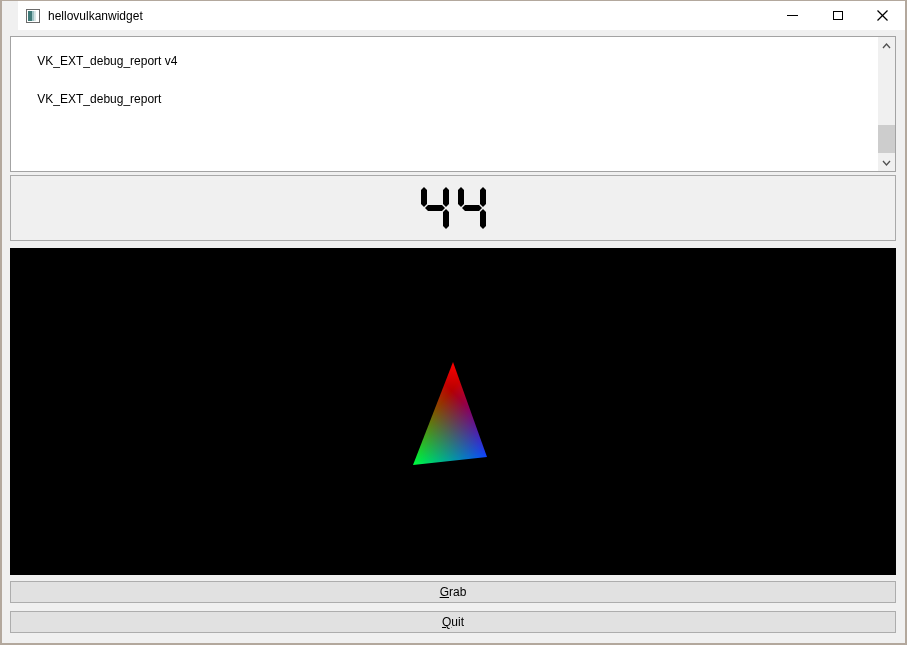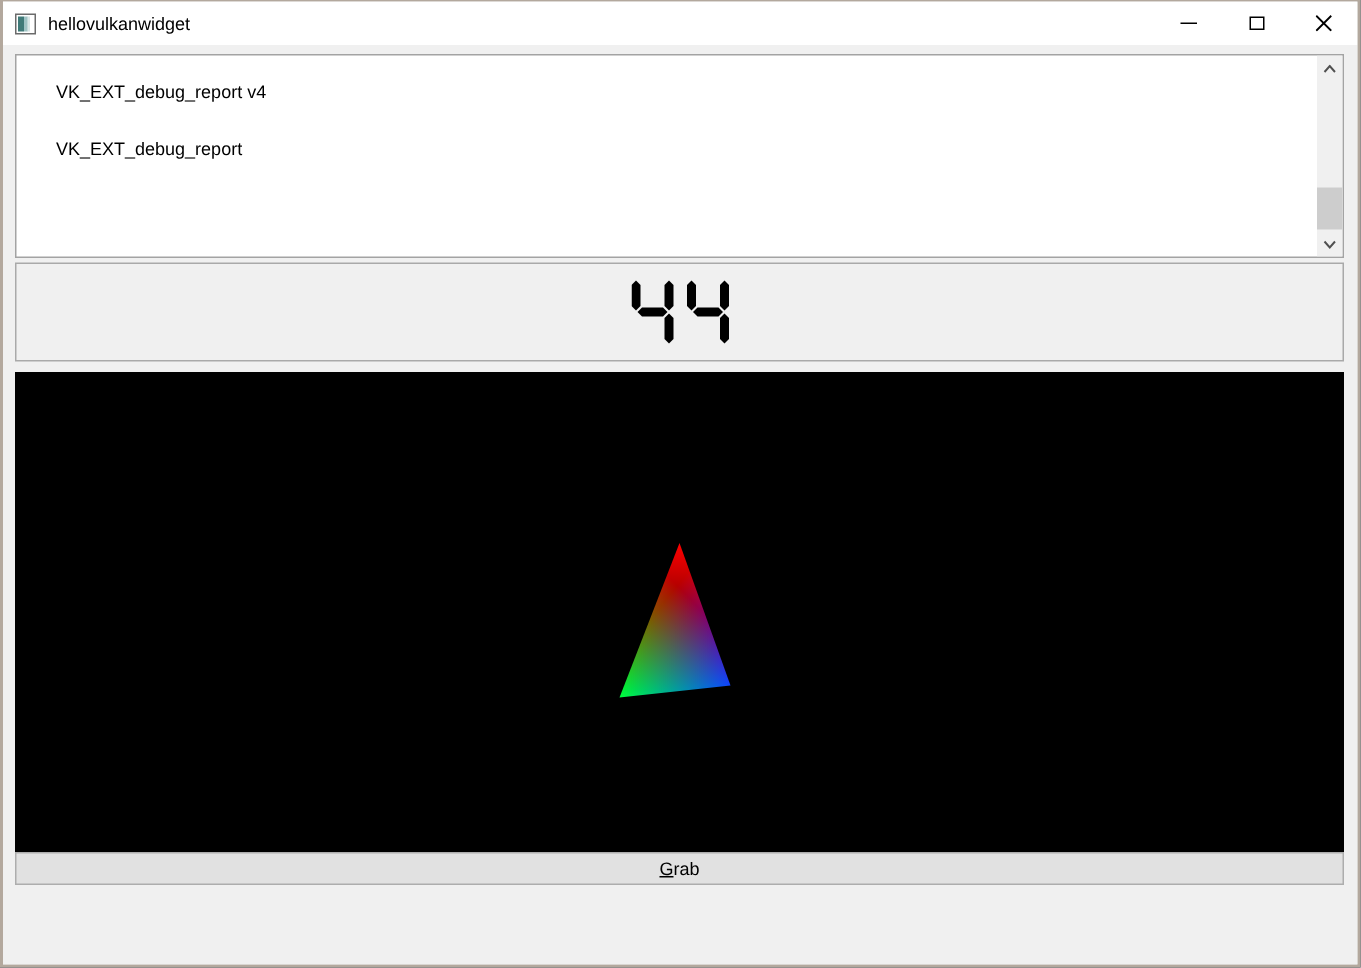--- a/index.html
+++ b/index.html
@@ -15,20 +15,21 @@
     overflow: hidden;
   }
 
   
   .titlebar {
     position: relative;
     height: 29px;
     background: #ffffff;
     display: flex;
     align-items: center;
+    margin-left: 16px;
   }
   .app-icon { margin-left: 7px; width: 16px; height: 16px; flex: 0 0 auto; }
   .titlebar .title {
     margin-left: 7px;
     font-size: 12px;
     color: #000;
     white-space: nowrap;
   }
   .win-controls {
     position: absolute;
@@ -110,21 +111,21 @@
     left: 8px; width: 886px; height: 22px;
     background: #e1e1e1;
     border: 1px solid #adadad;
     font-family: "Liberation Sans", sans-serif;
     font-size: 12px;
     color: #000;
     display: flex; align-items: center; justify-content: center;
     padding: 0;
   }
   .pushbtn .mnemonic { text-decoration: underline; }
-  .btn-grab { top: 538px; }
+  .btn-grab { top: 551px; }
   .btn-quit { top: 581px; }
 </style>
 </head>
 <body>
 
 <div class="window">
 
   <div class="titlebar">
     <svg class="app-icon" viewBox="0 0 16 16">
       <rect x="1.5" y="1.5" width="13" height="13" fill="#ffffff" stroke="#6b6b6b" stroke-width="1"></rect>
@@ -212,15 +213,18 @@
         <rect x="0" y="0" width="886" height="327" fill="#000"></rect>
         <polygon class="blend" points="443,114 403,217 477,209" fill="url(#g-red)"></polygon>
         <polygon class="blend" points="443,114 403,217 477,209" fill="url(#g-green)"></polygon>
         <polygon class="blend" points="443,114 403,217 477,209" fill="url(#g-blue)"></polygon>
       </svg>
     </div>
 
     <button class="pushbtn btn-grab">
       <span><span class="mnemonic">G</span><span>rab</span></span>
     </button>
+    <button class="pushbtn btn-quit">
+      <span><span class="mnemonic">Q</span><span>uit</span></span>
+    </button>
 
   </div>
 </div>
 
 </body></html>

